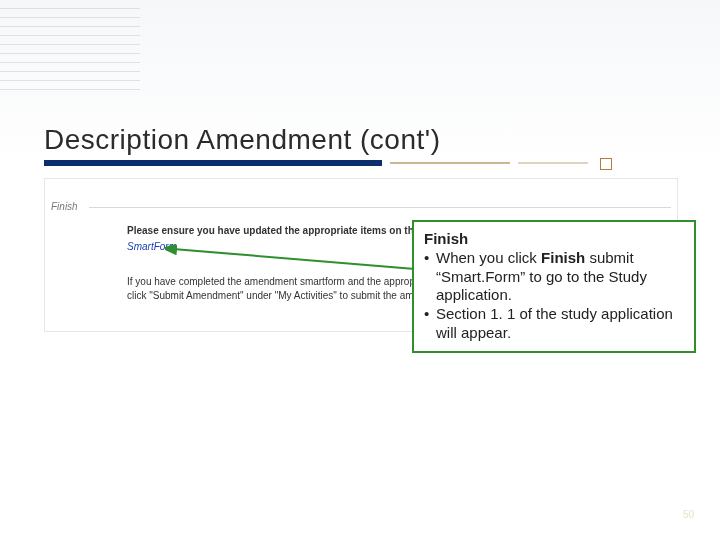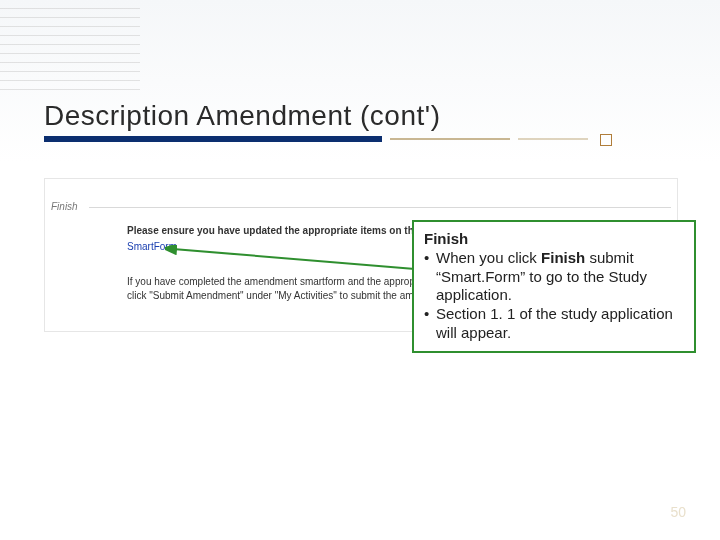--- a/index.html
+++ b/index.html
@@ -9,21 +9,21 @@
   font-family:Verdana,Geneva,sans-serif;
   position:relative;
   overflow:hidden;
 }
 .notebook-lines{
   position:absolute;left:0;top:0;width:140px;height:90px;
   background:repeating-linear-gradient(to bottom,transparent 0,transparent 8px,#d0d0d0 8px,#d0d0d0 9px);
   opacity:.6;
 }
 .title-wrap{
-  position:absolute;left:44px;top:100px;right:44px;
+  position:absolute;left:44px;top:124px;right:44px;
 }
 .title{
   font-size:28px;color:#2b2b2b;font-weight:400;
   letter-spacing:.5px;
 }
 .title-rule{
   position:relative;height:8px;margin-top:4px;
 }
 .title-rule .bar-blue{
   position:absolute;left:0;top:0;height:6px;background:#0b2e6f;width:338px;
@@ -46,37 +46,37 @@
 .finish-hdr{
   position:absolute;left:6px;top:22px;font-size:10px;color:#777;font-style:italic;
 }
 .finish-hr{
   position:absolute;left:44px;top:28px;right:6px;height:1px;background:#d9d9d9;
 }
 .para1{
   position:absolute;left:82px;top:46px;font-size:10px;color:#333;font-weight:bold;
 }
 .smartform-link{
-  position:absolute;left:82px;top:62px;font-size:10px;color:#1a3fb0;
+  position:absolute;left:82px;top:62px;font-size:10px;color:#1a3fb0;font-style:italic;
 }
 .para2{
   position:absolute;left:82px;top:96px;right:6px;font-size:10px;color:#333;line-height:14px;
 }
 .arrow{position:absolute;left:120px;top:66px;}
 .callout{
   position:absolute;left:412px;top:220px;width:260px;
   background:#fff;border:2px solid #2f8f2f;
   padding:8px 10px;
   font-size:15px;color:#222;line-height:1.25;
 }
 .callout b{font-weight:bold}
 .bullet{display:flex}
 .bullet .dot{width:12px;flex:none}
 .page-num{
-  position:absolute;right:34px;bottom:20px;font-size:14px;color:#e9e0cc;
+  position:absolute;right:26px;bottom:20px;font-size:10px;color:#e9e0cc;
 }
 </style>
 </head>
 <body>
 
 <div class="notebook-lines"></div>
 
 <div class="title-wrap">
   <div class="title">Description Amendment (cont')</div>
   <div class="title-rule">

